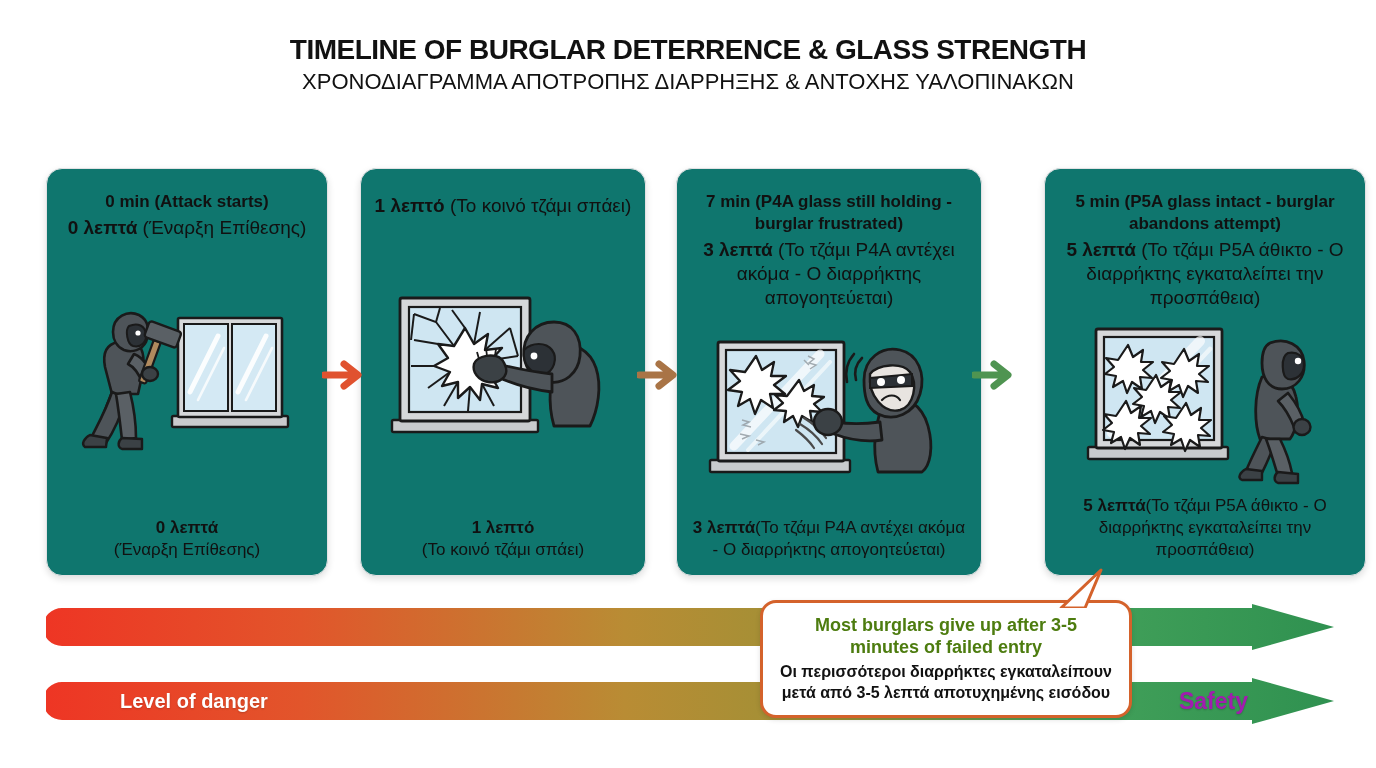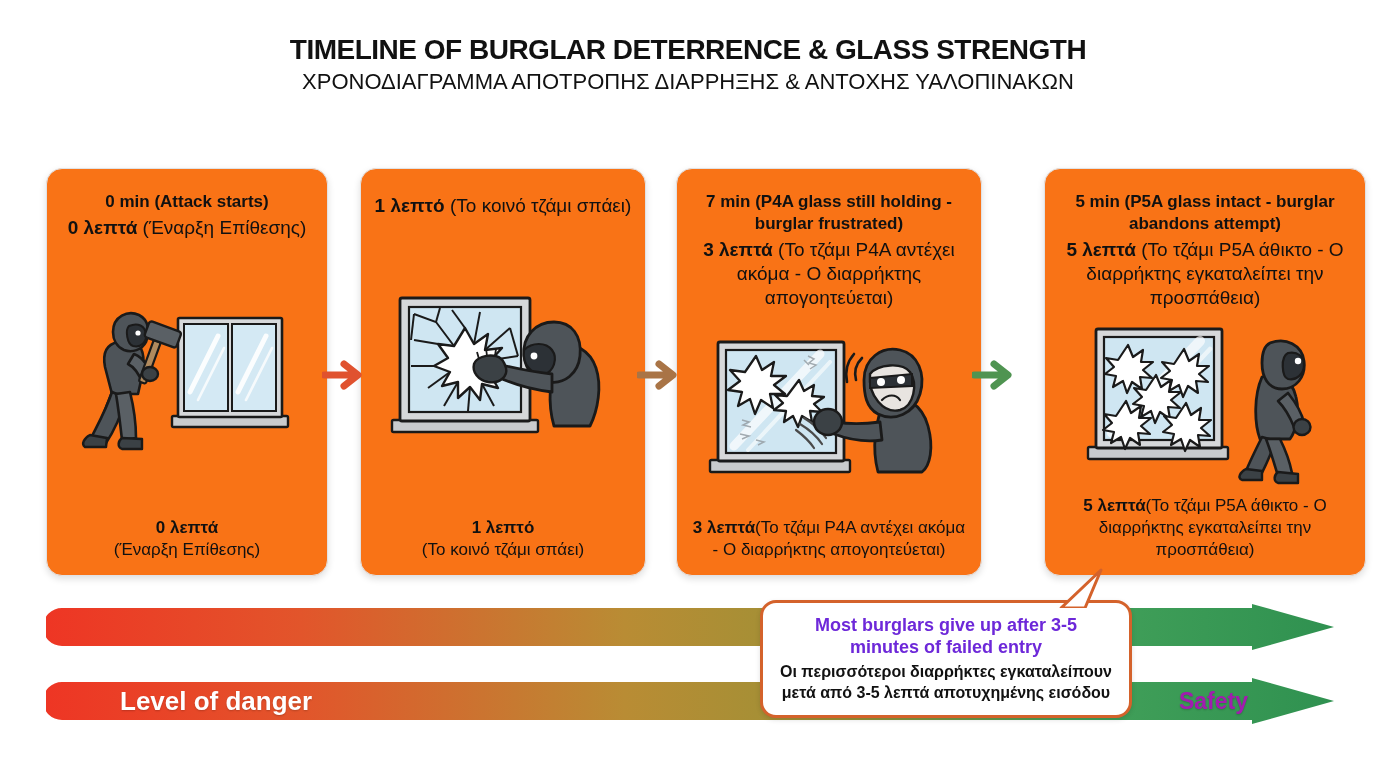--- a/index.html
+++ b/index.html
@@ -19,21 +19,21 @@
   }
   .title-el {
     font-size: 22px; font-weight: normal; color: #111111;
     line-height: 1.2; margin-top: 4px; white-space: nowrap;
   }
 
   
   .cards { position: absolute; left: 46px; top: 168px; width: 1288px; height: 408px; }
   .card {
     position: absolute; top: 0; height: 408px;
-    background: #f97316; border: 1.5px solid #e2e2e4; border-radius: 16px;
+    background: #0f766e; border: 1.5px solid #e2e2e4; border-radius: 16px;
     box-shadow: 0 3px 7px rgba(0,0,0,0.13);
     display: flex; flex-direction: column; align-items: center;
     padding: 22px 12px 14px 12px;
   }
   .card-1 { left: 0px;   width: 282px; }
   .card-2 { left: 314px; width: 286px; }
   .card-3 { left: 630px; width: 306px; }
   .card-4 { left: 966px; width: 322px; margin-left: 32px; }
 
   .hdr { text-align: center; line-height: 1.28; }
@@ -55,41 +55,41 @@
 
   
   .bars { position: absolute; left: 46px; top: 604px; width: 1288px; height: 124px; }
   .bar-wrap { position: absolute; left: 0; width: 1288px; height: 46px; }
   .bar-top { top: 0px; }
   .bar-bottom { top: 74px; }
   .bar-wrap svg { display: block; }
   .bar-label {
     position: absolute; left: 74px; top: 74px; height: 46px;
     display: flex; align-items: center;
-    color: #ffffff; font-size: 26px; font-weight: bold;
+    color: #ffffff; font-size: 20px; font-weight: bold;
     text-shadow: 0 1px 2px rgba(0,0,0,0.20);
     text-align: right;
   }
   .bar-label-right {
     position: absolute; right: 86px; top: 74px; height: 46px;
     display: flex; align-items: center;
     color: #a21caf; font-size: 23px; font-weight: bold;
     text-shadow: 0 1px 2px rgba(0,0,0,0.20);
   }
 
   
   .callout {
     position: absolute; left: 760px; top: 600px; width: 372px; height: 118px;
     background: #ffffff; border: 3px solid #d4622b; border-radius: 16px;
     display: flex; flex-direction: column; align-items: center; justify-content: center;
     padding: 8px 10px; z-index: 6;
     box-shadow: 0 2px 5px rgba(0,0,0,0.12);
   }
   .callout .co-en {
-    font-size: 18px; font-weight: bold; color: #6d28d9; text-align: center; line-height: 1.22;
+    font-size: 18px; font-weight: bold; color: #4d7c0f; text-align: center; line-height: 1.22;
   }
   .callout .co-el {
     font-size: 16px; color: #111; text-align: center; line-height: 1.28; margin-top: 4px; font-weight: bold;
   }
   .callout-tail { position: absolute; left: 1055px; top: 568px; width: 50px; height: 40px; z-index: 7; }
 </style>
 </head>
 <body>
 
 <div class="page">

